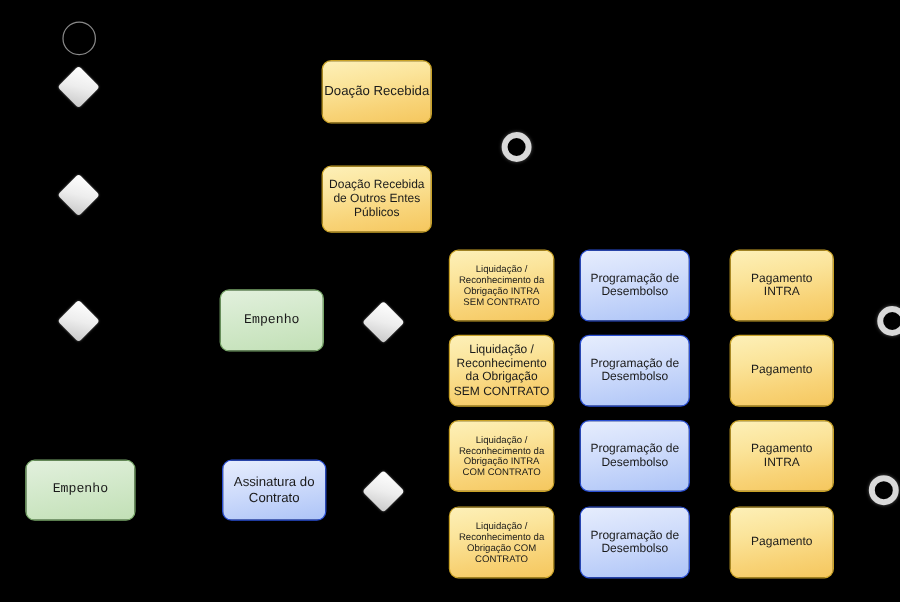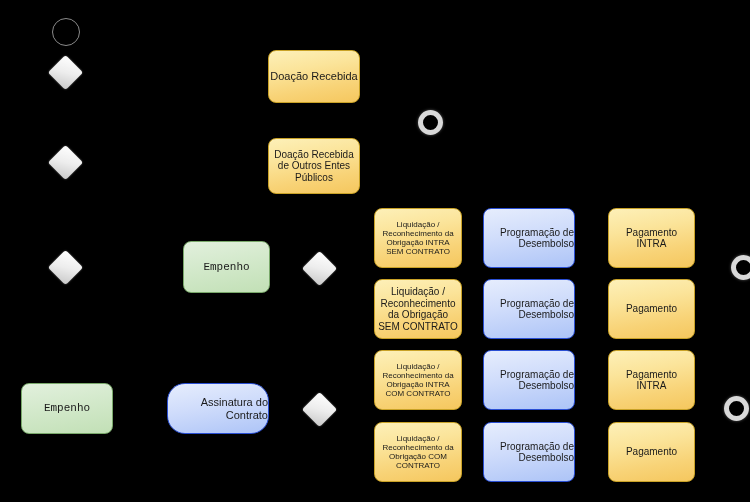--- a/index.html
+++ b/index.html
@@ -39,21 +39,20 @@
     border: 1px solid #c9a227;
   }
   .task.green {
     background: linear-gradient(170deg, #e2f0dd 0%, #d3e9cb 45%, #c2e0b6 100%);
     border: 1px solid #79a86a;
     font-family: Liberation Mono, monospace;
   }
   .task.blue {
     background: linear-gradient(170deg, #e6edfd 0%, #cfdcfb 45%, #adc4f7 100%);
     border: 1px solid #2a4fd4;
-    text-align: right;
   }
 
   .fs-11 { font-size: 11px; }
   .fs-10 { font-size: 10px; }
   .fs-8  { font-size: 8px; }
 
   
   .event {
     position: absolute;
     box-sizing: border-box;
@@ -96,21 +95,21 @@
     </div>
     <div class="task yellow fs-10" style="left: 268px; top: 138px; width: 92px; height: 56px;">
       <span>Doação Recebida<br>de Outros Entes<br>Públicos</span>
     </div>
     <div class="task green fs-11" style="left: 183px; top: 241px; width: 87px; height: 52px;">
       <span>Empenho</span>
     </div>
     <div class="task green fs-11" style="left: 21px; top: 383px; width: 92px; height: 51px;">
       <span>Empenho</span>
     </div>
-    <div class="task blue fs-11" style="left: 167px; top: 383px; width: 102px; height: 51px; border-radius: 18px;">
+    <div class="task blue fs-11" style="left: 185px; top: 383px; width: 87px; height: 51px;">
       <span>Assinatura do<br>Contrato</span>
     </div>
     <div class="task yellow fs-8" style="left: 374px; top: 208px; width: 88px; height: 60px;">
       <span>Liquidação /<br>Reconhecimento da<br>Obrigação INTRA<br>SEM CONTRATO</span>
     </div>
     <div class="task yellow fs-10" style="left: 374px; top: 279px; width: 88px; height: 60px;">
       <span>Liquidação /<br>Reconhecimento<br>da Obrigação<br>SEM CONTRATO</span>
     </div>
     <div class="task yellow fs-8" style="left: 374px; top: 350px; width: 88px; height: 60px;">
       <span>Liquidação /<br>Reconhecimento da<br>Obrigação INTRA<br>COM CONTRATO</span>

